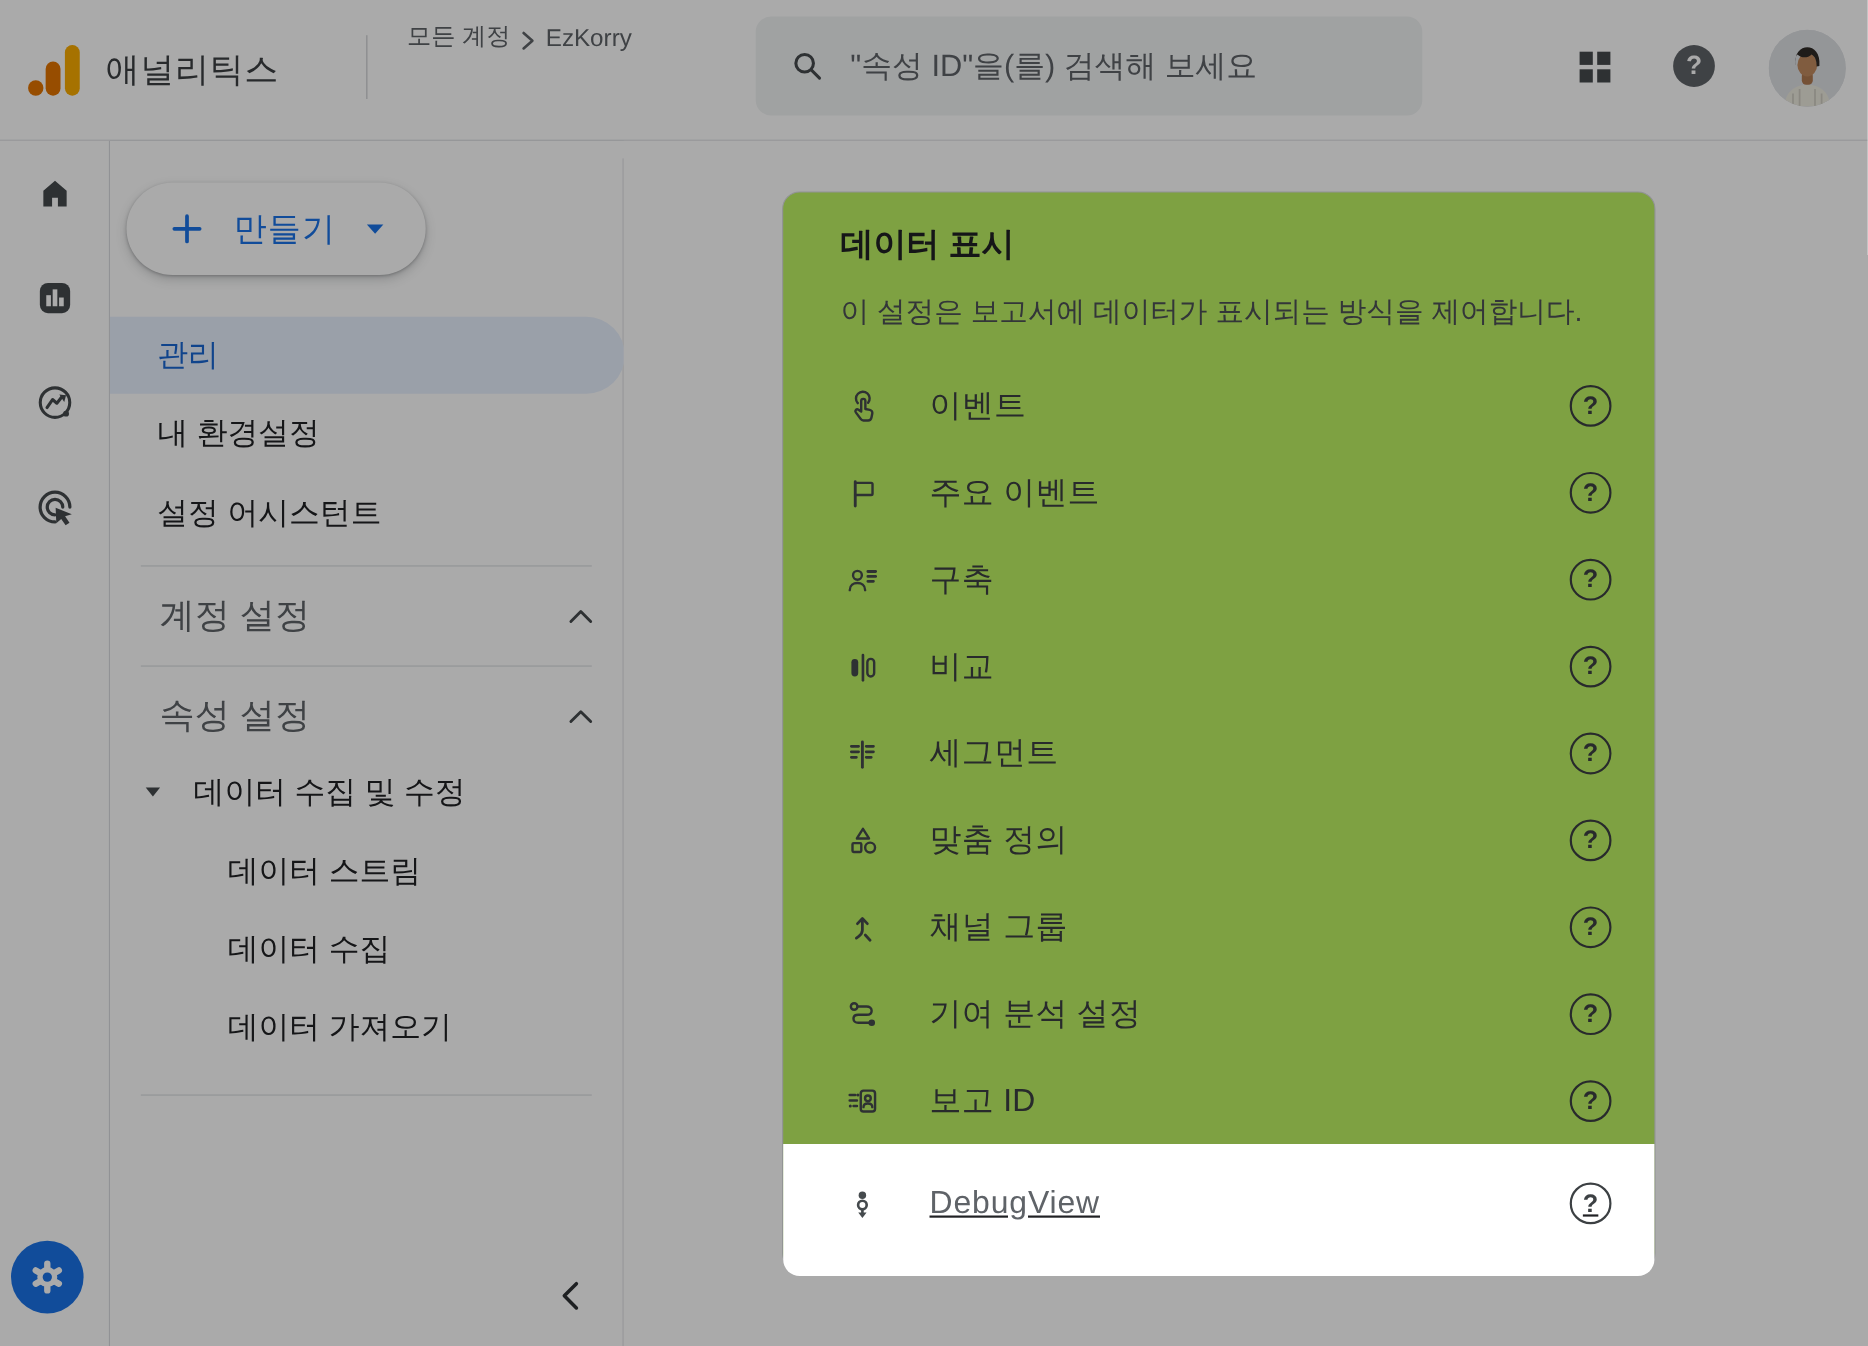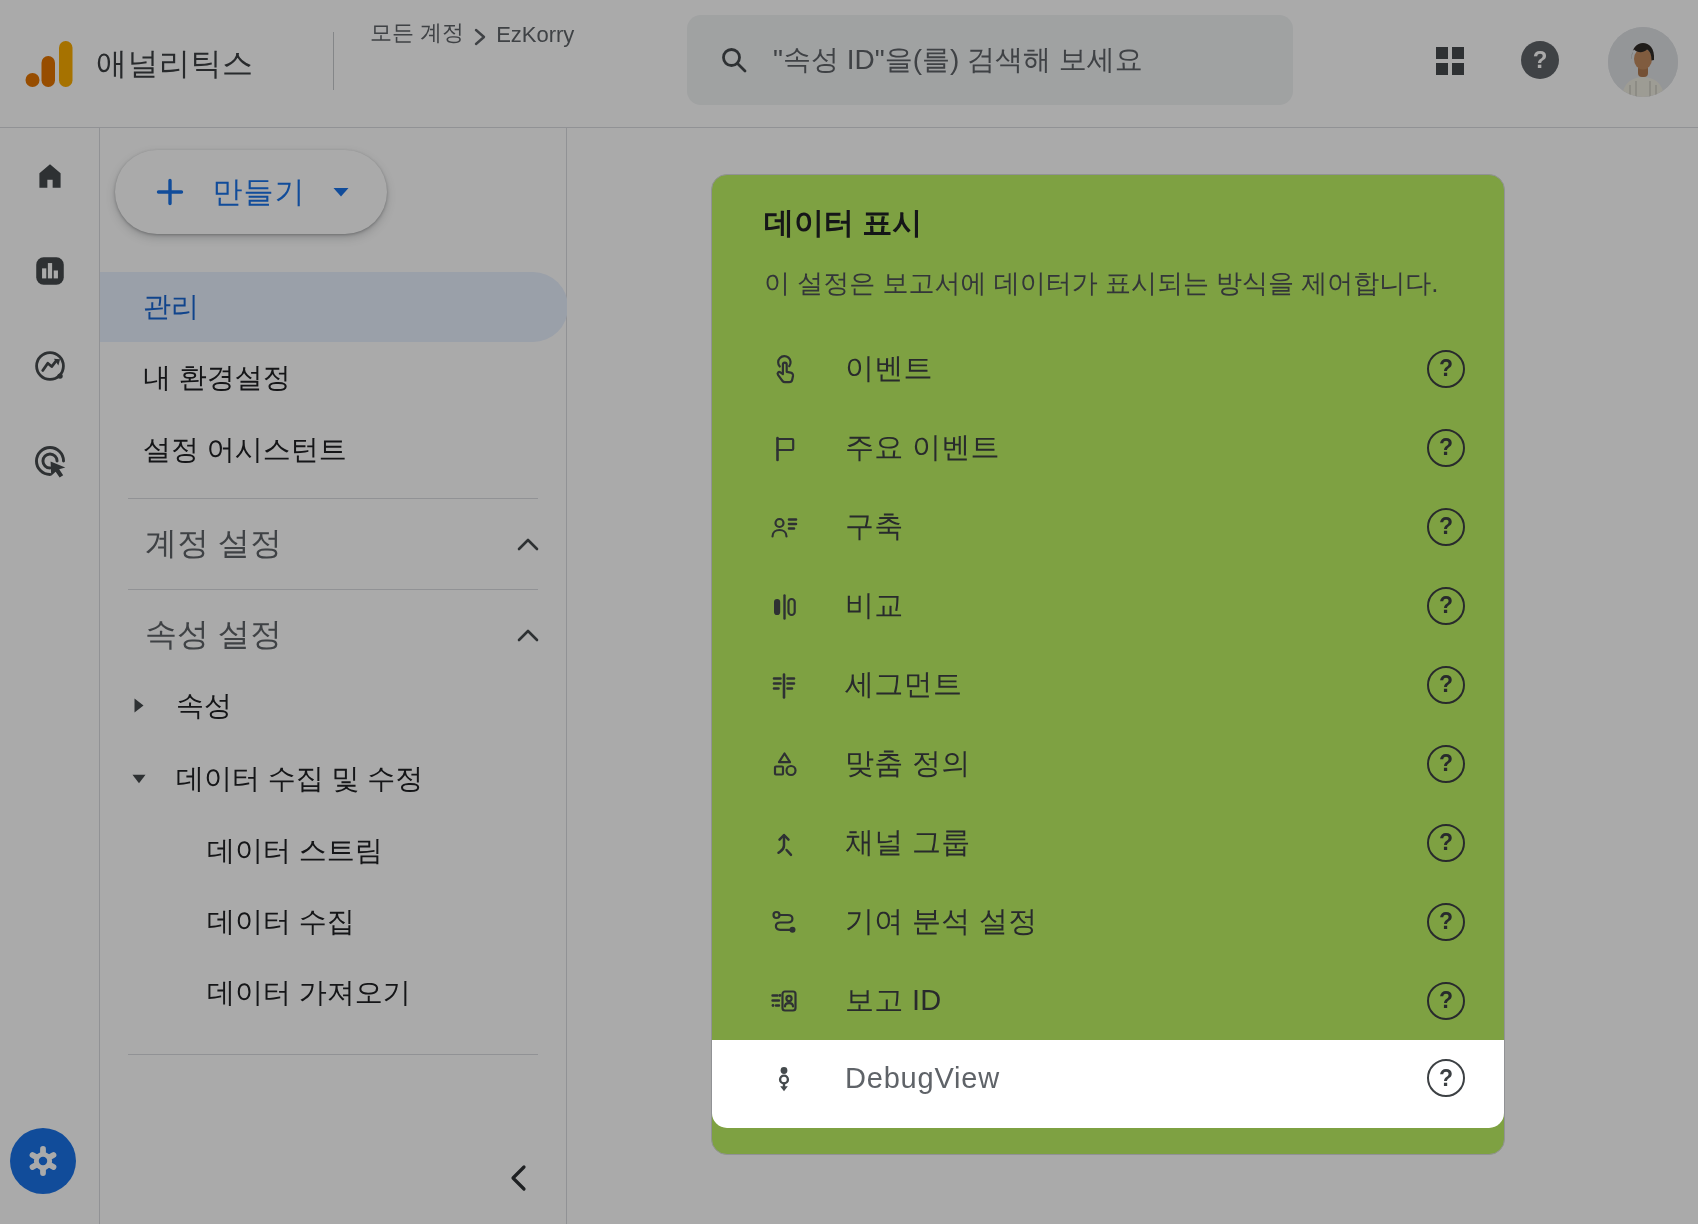--- a/index.html
+++ b/index.html
@@ -40,21 +40,21 @@
     overflow:hidden;cursor:pointer;background:#dfe1e5;}
 
   
   .rail{position:absolute;left:0;top:128px;bottom:0;width:100px;background:#fff;
     border-right:1px solid var(--border);}
   .rail-item{width:100px;height:95px;display:flex;align-items:center;justify-content:center;cursor:pointer;}
   .rail-gear{position:absolute;left:10px;bottom:30px;width:66px;height:66px;border-radius:50%;
     background:var(--accent);display:flex;align-items:center;justify-content:center;cursor:pointer;}
 
   
-  .sidenav{position:absolute;left:100px;top:128px;bottom:0;width:467px;background:#fff;
+  .sidenav{position:absolute;left:100px;top:144px;bottom:0;width:467px;background:#fff;
     border-right:1px solid var(--border);padding-top:22px;}
   .create-btn{margin-left:15px;width:272px;height:84px;border-radius:42px;background:#fff;
     display:flex;align-items:center;justify-content:center;gap:26px;cursor:pointer;
     box-shadow:0 1px 3px rgba(60,64,67,.35),0 4px 10px rgba(60,64,67,.22);}
   .create-btn .lbl{font-size:30px;color:var(--accent);font-weight:500;letter-spacing:1px;}
   .nav-item{height:72px;display:flex;align-items:center;padding-left:43px;font-size:28px;
     color:var(--text);cursor:pointer;}
   .nav-item.selected{height:70px;margin-top:38px;background:var(--selected-bg);
     border-radius:0 35px 35px 0;color:var(--link-blue);width:468px;}
   .nav-divider{margin:12px 28px 12px 28px;height:1px;background:var(--border);}
@@ -70,22 +70,22 @@
   
   .content{position:absolute;left:567px;right:0;top:128px;bottom:0;background:#fff;}
   .card{position:absolute;left:144px;top:46px;width:794px;height:981px;background:#bef264;
     border:1px solid var(--border);border-radius:16px;}
   .card-title{margin:30px 52px 0;font-size:30px;color:var(--text);line-height:36px;}
   .card-desc{margin:26px 52px 0;font-size:26px;color:#4d5156;line-height:32px;}
   .rows{margin-top:30px;}
   .crow{height:79px;display:flex;align-items:center;padding:0 39px 0 56px;cursor:pointer;}
   .crow .ric{width:32px;height:32px;}
   .crow .rlabel{margin-left:45px;font-size:29px;color:#3c4043;letter-spacing:.3px;}
-  .crow.highlight{height:88px;padding-bottom:12px;background:var(--highlight);
-    position:relative;z-index:11;border-radius:0 0 15px 15px;}
+  .crow.highlight{height:120px;padding-bottom:12px;background:var(--highlight);
+    position:relative;z-index:11;border-radius:0 0 15px 15px;text-decoration:underline;}
   .crow.highlight .rlabel{color:var(--text-secondary);letter-spacing:.8px;}
   .crow .sp{flex:1;}
   .qmark{width:38px;height:38px;border-radius:50%;border:2.5px solid #3c4043;color:#3c4043;
     display:flex;align-items:center;justify-content:center;font-size:23px;font-weight:700;
     cursor:pointer;flex:0 0 auto;}
 
   
   .scrim{position:absolute;inset:0;background:var(--scrim);z-index:10;pointer-events:none;}
 
   .st{stroke:var(--icon);stroke-width:2.2;fill:none;stroke-linecap:round;stroke-linejoin:round;}
@@ -223,28 +223,20 @@
 
     <div class="nav-divider"></div>
 
     <div class="sec-head">
       <span>속성 설정</span>
       <span class="spacer"></span>
       <svg width="24" height="16" viewBox="0 0 24 16">
         <path d="M3 13 l9-9 9 9" fill="none" stroke="#454a4d" stroke-width="2.6" stroke-linecap="round" stroke-linejoin="round"></path>
       </svg>
     </div>
-    <div class="tree-row">
-      <span class="tri">
-        <svg width="10" height="15" viewBox="0 0 10 15">
-            <path d="M0.5 0.5 v14 l9-7 z" class="fl"></path>
-          </svg>
-      </span>
-      <span>속성</span>
-    </div>
     <div class="tree-row" style="height:72px">
       <span class="tri">
         <svg width="15" height="10" viewBox="0 0 15 10">
             <path d="M0.5 0.5 h14 l-7 9 z" class="fl"></path>
           </svg>
       </span>
       <span>데이터 수집 및 수정</span>
     </div>
     <div class="tree-row l2">
       <span>데이터 스트림</span>

